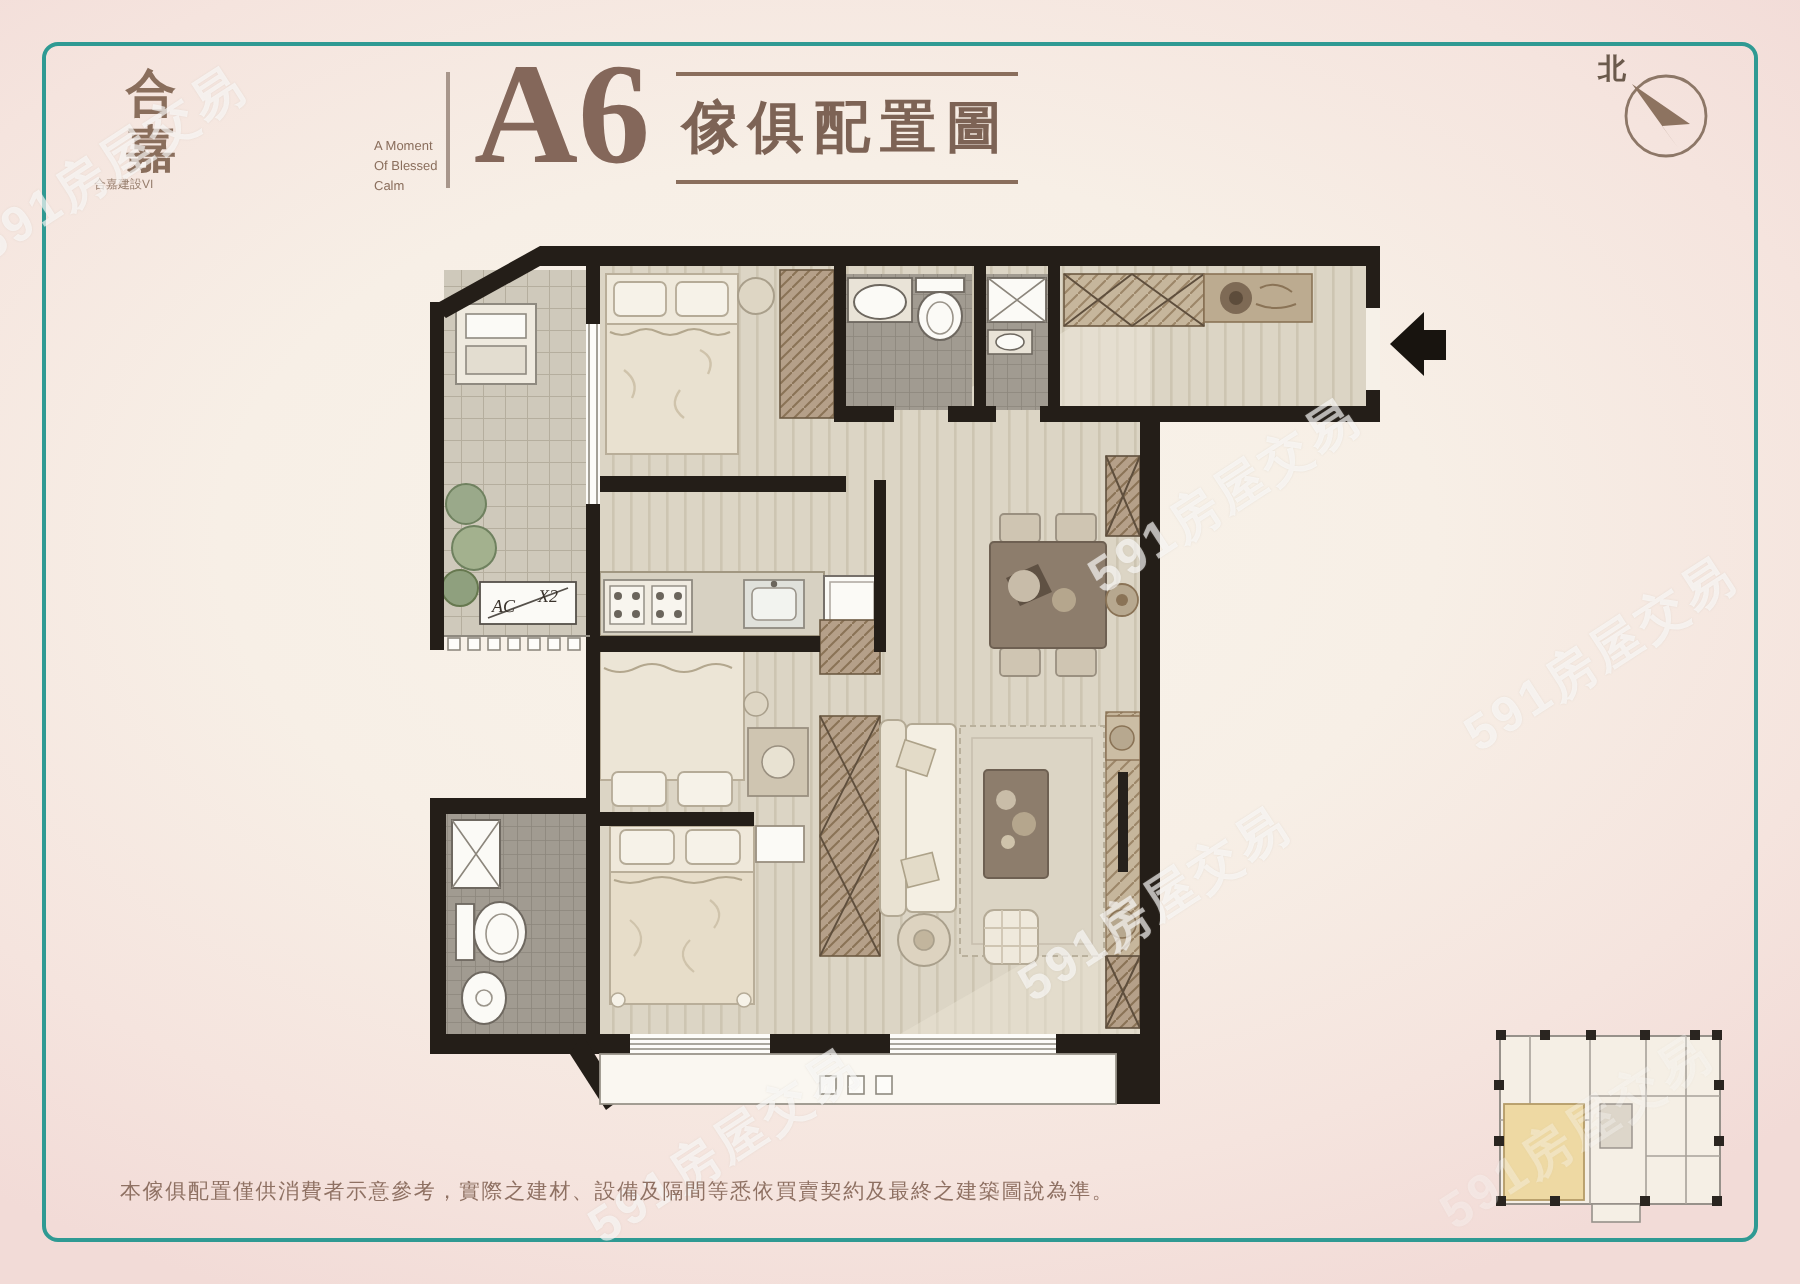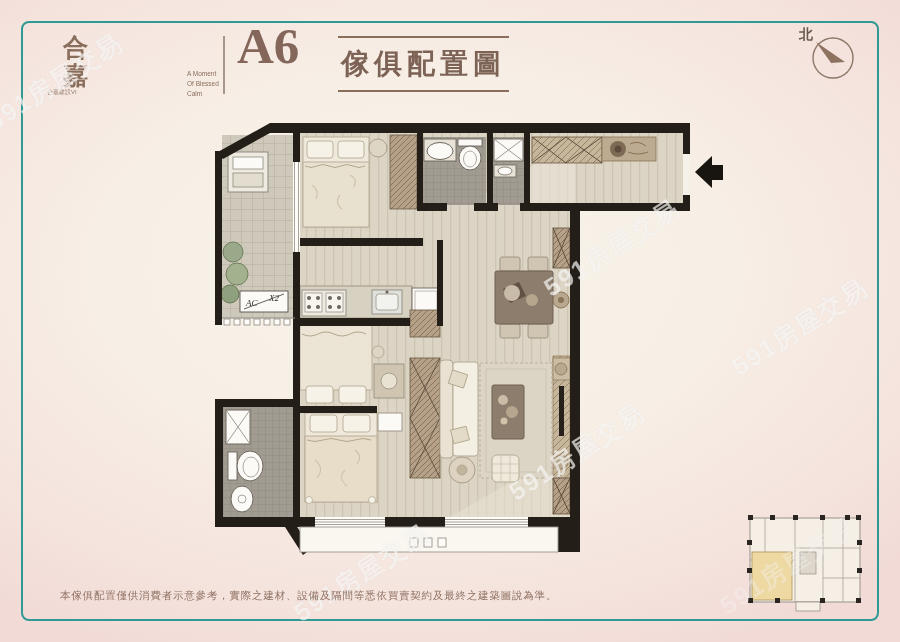--- a/index.html
+++ b/index.html
@@ -16,21 +16,21 @@
   
   .hdr{position:absolute;left:16px;top:0;width:748px;height:120px;color:#8a6e5c}
   .brand-vert{position:absolute;left:47px;top:34px;width:28px;font-size:25px;font-weight:700;
     line-height:1.12;font-family:"Liberation Serif",serif;letter-spacing:0;word-break:break-all}
   .brand-small{position:absolute;left:31px;top:88px;width:60px;font-size:6px;color:#96something}
   .brand-small{color:#967d6c}
   .brand-main{position:absolute;left:77px;top:24px;font-size:54px;font-weight:700;
     font-family:"Liberation Serif",serif;letter-spacing:1px;color:#8a6e5c;line-height:1.2}
   .tagline{position:absolute;left:171px;top:69px;font-size:6.5px;line-height:1.5;color:#8a6e5c}
   .vdiv{position:absolute;left:207px;top:36px;width:1.5px;height:58px;background:#a8968b}
-  .unit{position:absolute;left:221px;top:18px;font-size:51px;font-weight:700;
+  .unit{position:absolute;left:221px;top:18px;font-size:72px;font-weight:700;
     font-family:"Liberation Serif",serif;color:#84675a;line-height:1.1}
   .ptitle{position:absolute;left:322px;top:36px;border-top:2px solid #8a6e5c;border-bottom:2px solid #8a6e5c;
     padding:7px 3px;font-size:28px;font-weight:700;letter-spacing:5px;
     font-family:"Liberation Serif",serif;color:#7d6355;white-space:nowrap}
   
   .wm{position:absolute;transform:translate(-50%,-50%) rotate(-33deg);
     font-size:25px;font-weight:700;letter-spacing:2px;color:rgba(255,255,255,.62);
     white-space:nowrap;pointer-events:none;text-shadow:0 0 1px rgba(180,170,160,.25)}
   
   .disc{position:absolute;left:60px;top:589px;font-size:10.5px;letter-spacing:.8px;color:#8f7163}

